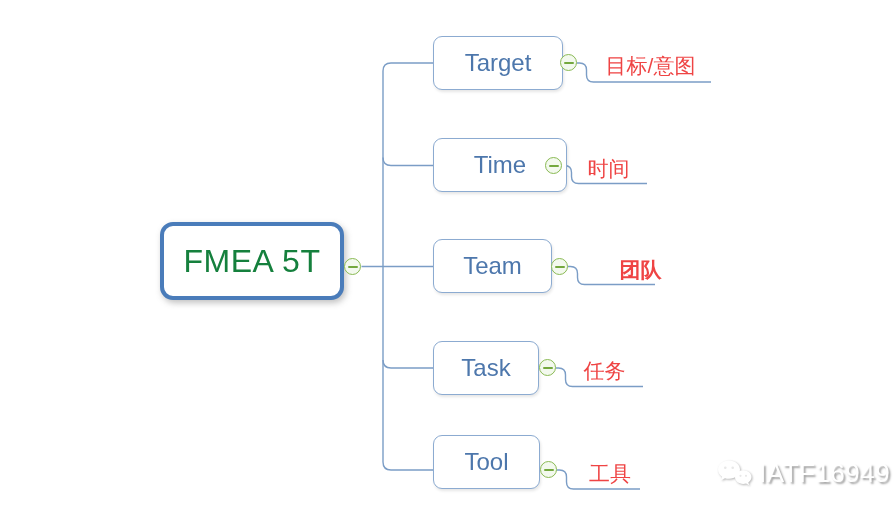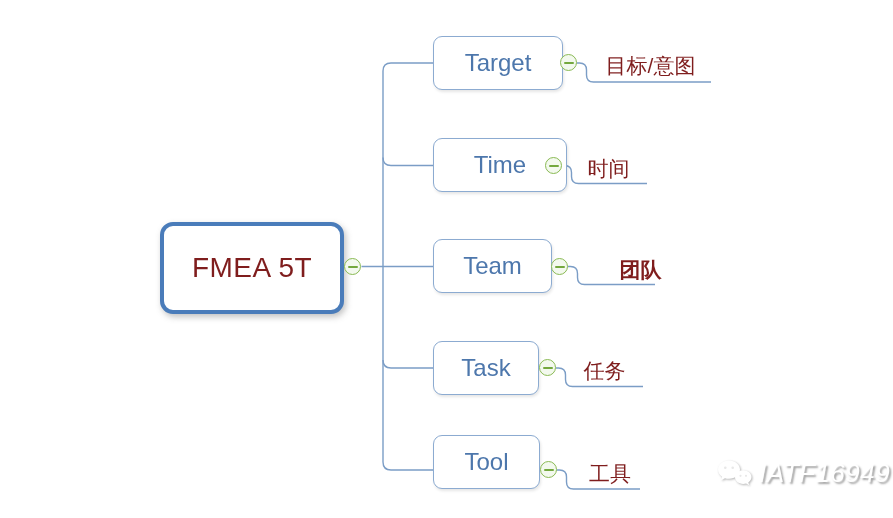--- a/index.html
+++ b/index.html
@@ -17,31 +17,31 @@
   }
   svg.connectors {
     position: absolute;
     left: 0; top: 0;
     width: 893px; height: 518px;
     pointer-events: none;
   }
   .root-node {
     position: absolute;
     left: 160px; top: 222px;
-    width: 184px; height: 92px;
+    width: 184px; height: 78px;
     box-sizing: border-box;
     background: #ffffff;
     border: 4px solid #4a7cba;
     border-radius: 13px;
     box-shadow: 2px 3px 6px rgba(120,120,120,0.45);
     display: flex;
     align-items: center;
     justify-content: center;
-    font-size: 28px;
-    color: #7f1d1d;
+    font-size: 32px;
+    color: #15803d;
     letter-spacing: 0.5px;
     cursor: default;
   }
   .child-node {
     position: absolute;
     box-sizing: border-box;
     height: 54px;
     background: #ffffff;
     border: 1.5px solid #8cabd1;
     border-radius: 9px;
@@ -79,38 +79,37 @@
   .collapse-root   { left: 344px; top: 258px; }
   .collapse-target { left: 560px; top: 54px;  }
   .collapse-time   { left: 545px; top: 157px; }
   .collapse-team   { left: 551px; top: 258px; }
   .collapse-task   { left: 539px; top: 359px; }
   .collapse-tool   { left: 540px; top: 461px; }
 
   .sub-label {
     position: absolute;
     font-size: 21px;
-    color: #7f1d1d;
+    color: #ef4444;
     text-align: center;
     white-space: nowrap;
     cursor: default;
   }
   .sub-target { left: 590px; top: 52px;  width: 121px; }
   .sub-time   { left: 570px; top: 155px; width: 77px;  }
   .sub-team   { left: 602px; top: 256px; width: 77px; font-weight: bold;  }
   .sub-task   { left: 566px; top: 357px; width: 77px;  }
   .sub-tool   { left: 572px; top: 460px; width: 76px; text-align: center;  }
 
   .watermark {
     position: absolute;
     left: 716px; top: 458px;
     display: flex;
     align-items: center;
     gap: 7px;
-    font-style: italic;
   }
   .watermark-icon {
     filter: drop-shadow(1.5px 1.5px 1px rgba(120,120,120,0.55));
   }
   .watermark-text {
     font-size: 26px;
     color: #ffffff;
     text-shadow: 2px 2px 2px rgba(115,115,115,0.65);
     letter-spacing: 0.5px;
   }

